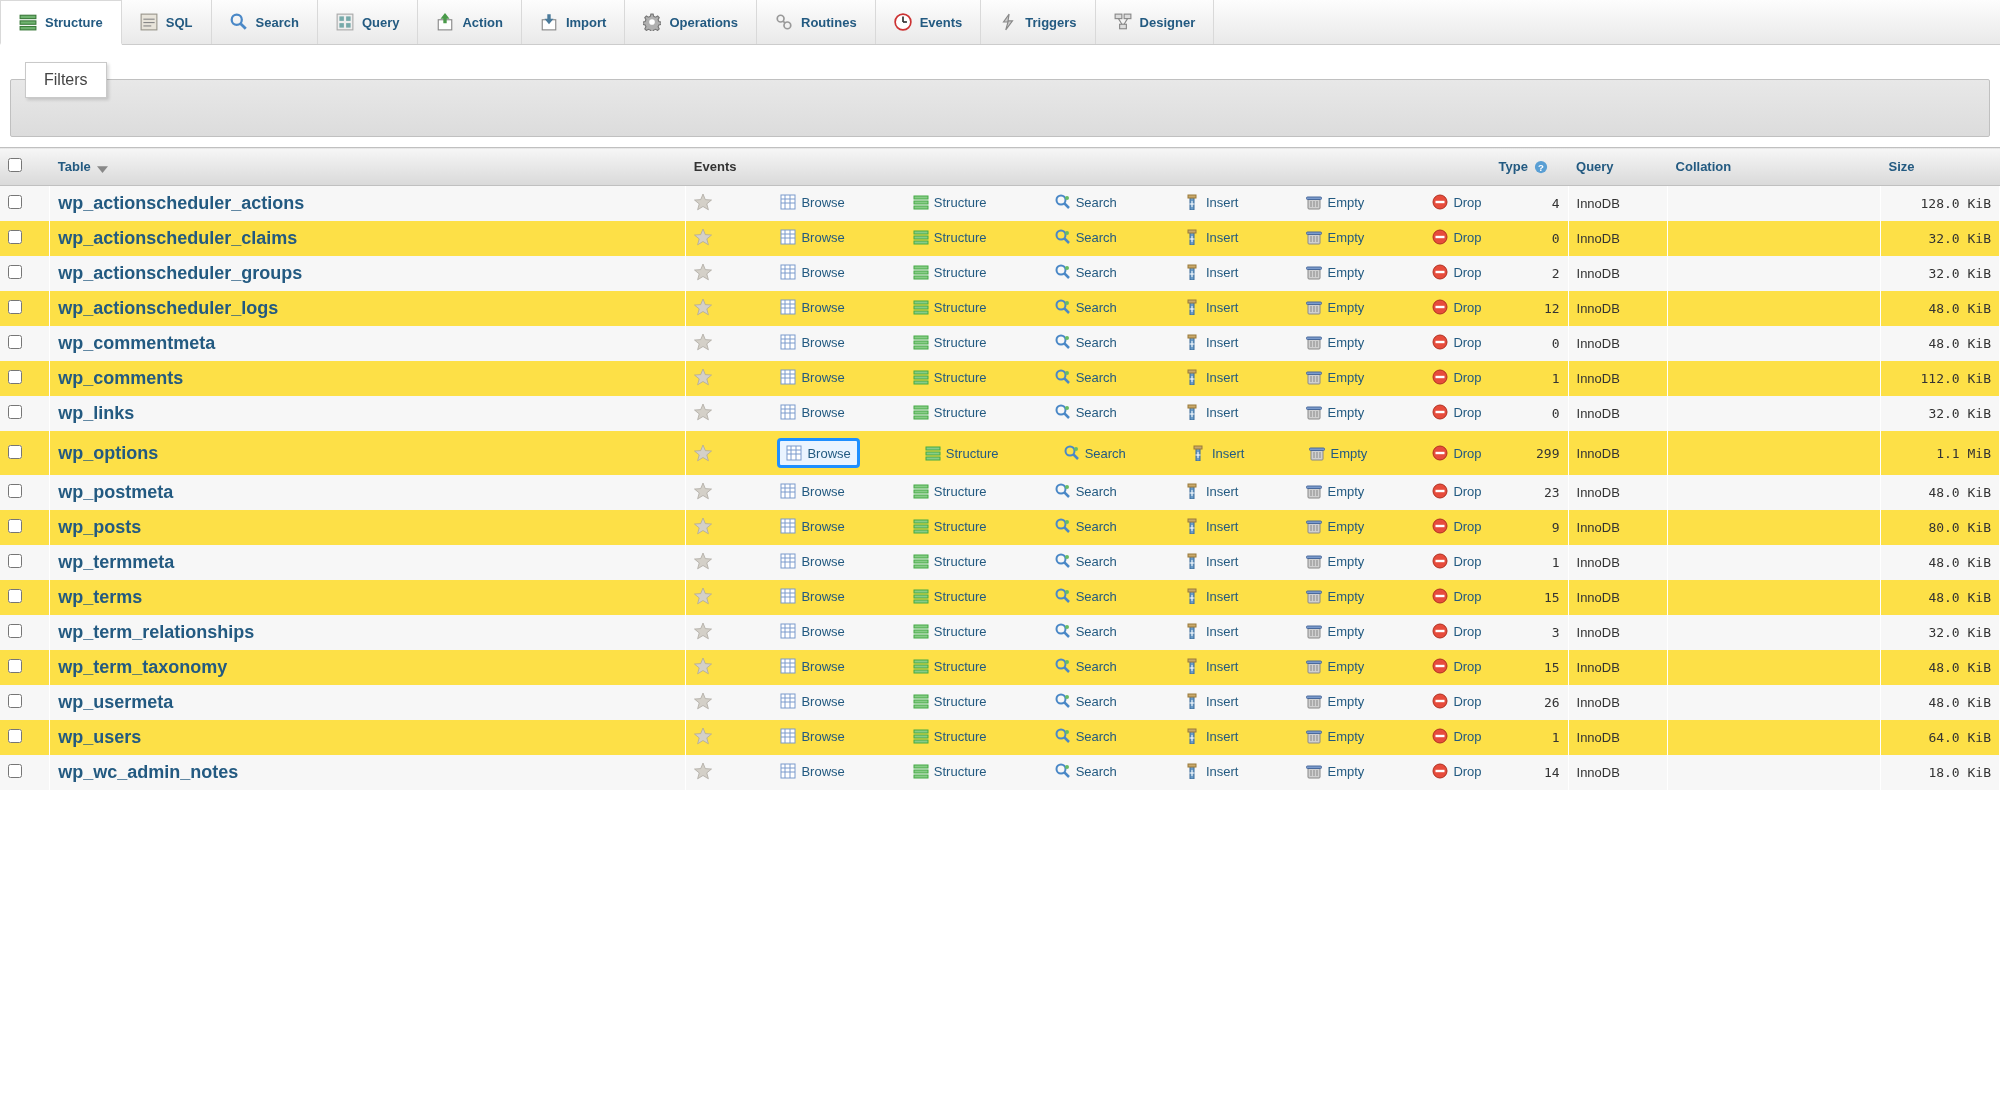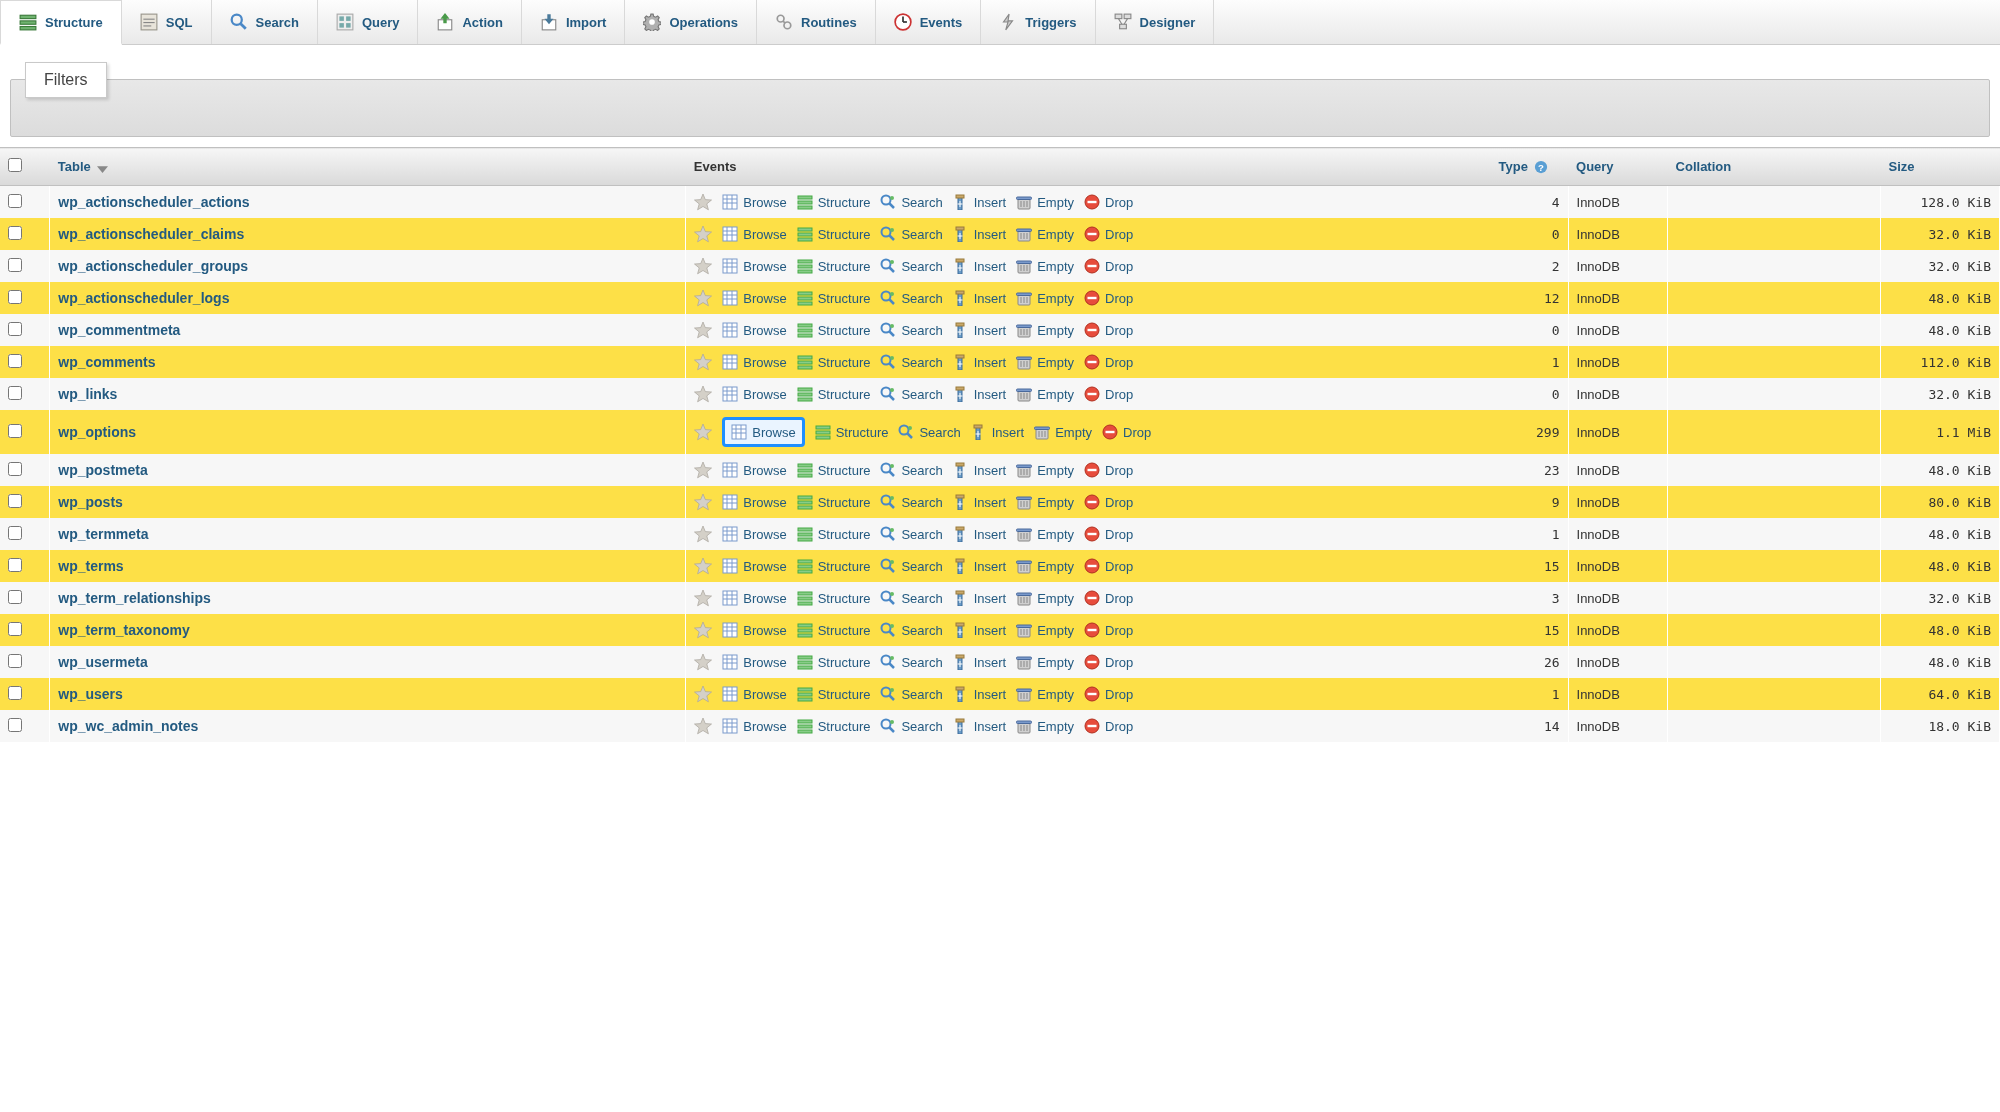--- a/index.html
+++ b/index.html
@@ -18,22 +18,22 @@
 .filterrow { display:flex; align-items:center; gap:12px; font-size:14px; }
 .filterrow input { border:1px solid #aaa; padding:8px; width:200px; font-size:14px; }
 
 
 table.main { width:100%; border-collapse:collapse; table-layout:fixed;padding-left:14px; }
 table.main thead th { background:linear-gradient(#f6f6f6,#d9d9d9); border-top:1px solid #c0c0c0; border-bottom:1px solid #c0c0c0; color:#235a81; font-weight:700; padding:10px 8px; text-align:left; white-space:nowrap; }
 table.main thead th.plain { color:#333; }
 table.main tbody tr.odd { background:#f7f7f7; }
 table.main tbody tr.even { background:#fde047; }
 table.main tbody td { padding:7px 8px; vertical-align:middle; border-right:1px solid transparent; overflow:hidden; white-space:nowrap; }
-td.name { color:#235a81; font-weight:700; font-size:14px; }
-td.actions { display:flex; align-items:center; gap:10px; }
+td.name { color:#235a81; font-weight:700; font-size:18px; }
+td.actions { display:flex; align-items:center; gap:10px;justify-content:space-between; }
 td.rows { text-align:right; font-family:Menlo,Consolas,monospace; color:#333; padding-right:10px; }
 td.type { color:#333; }
 td.coll { }
 .blurblock { height:14px; background:rgba(0,0,0,0.09); }
 td.size { text-align:right; font-family:Menlo,Consolas,monospace; color:#333; }
 input[type=checkbox] { width:14px; height:14px; }
 
 
 .act { display:inline-flex; align-items:center; gap:5px; color:#235a81; cursor:pointer; }
 .act .aicon { width:16px; height:16px; flex:0 0 16px; }

